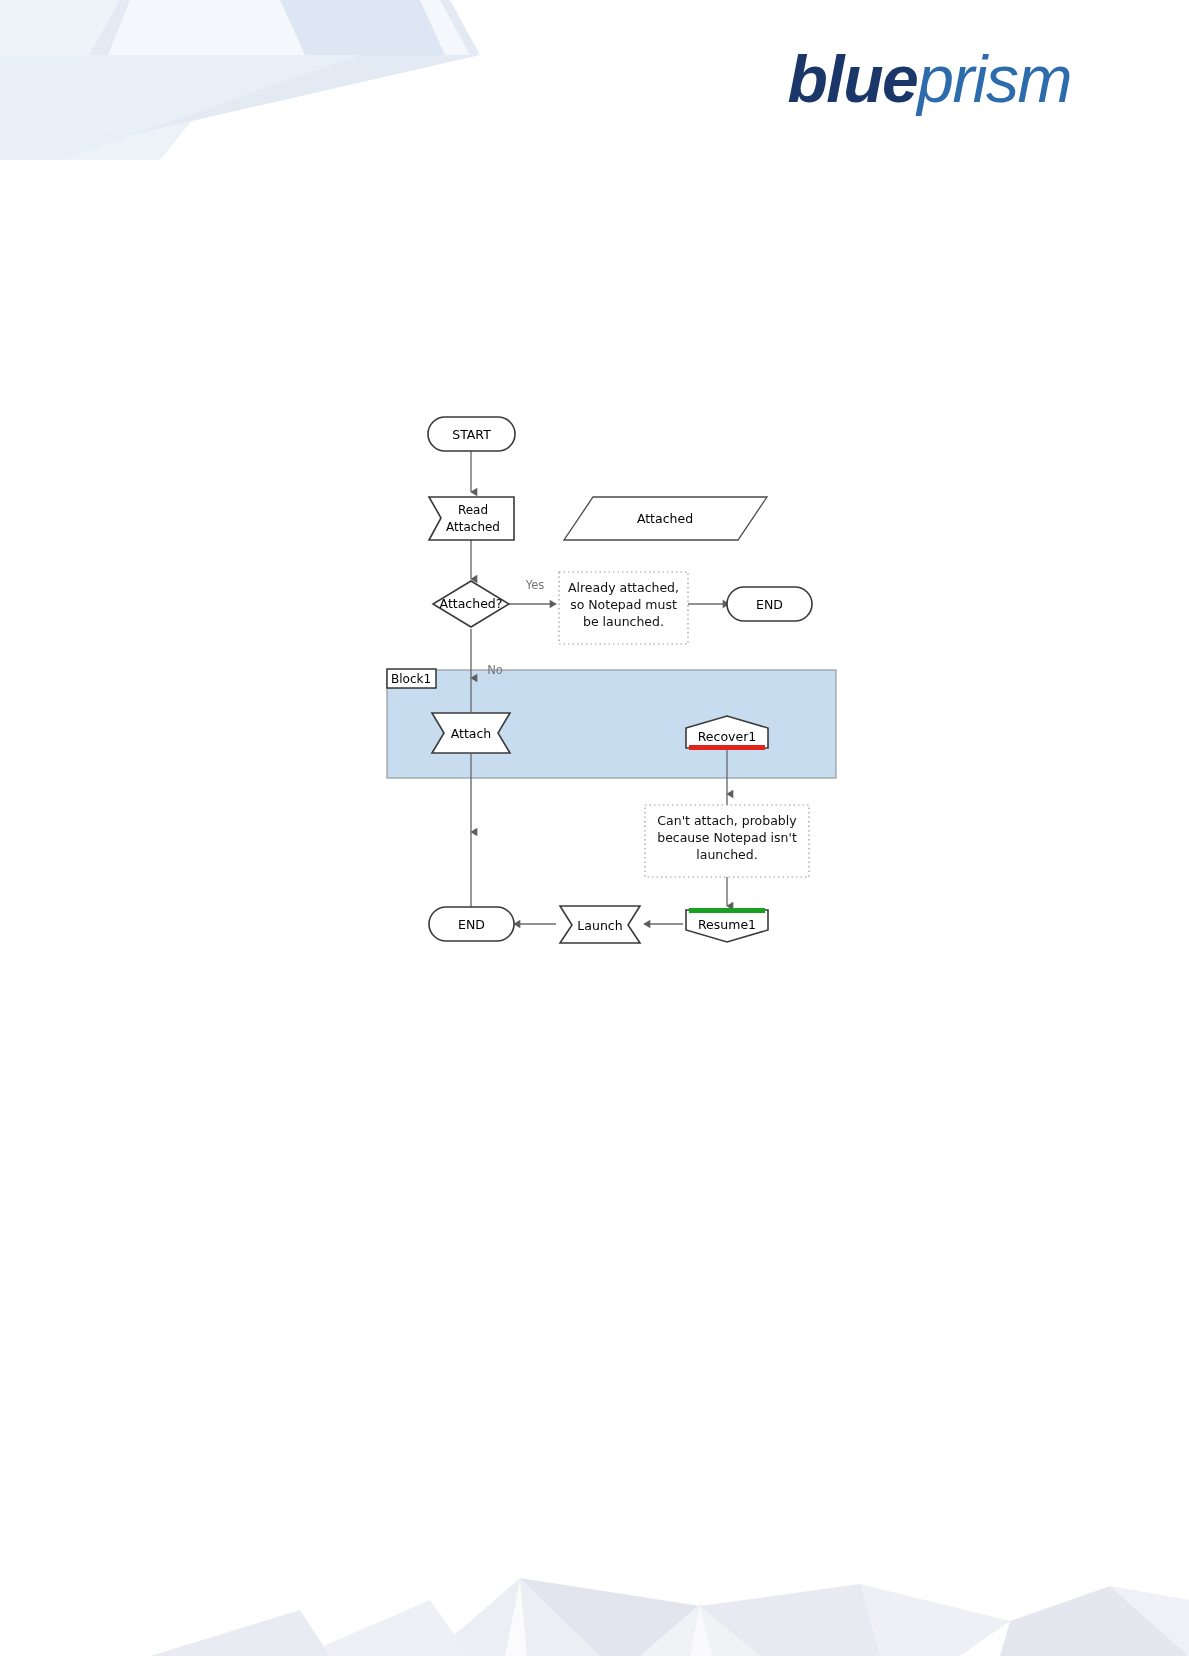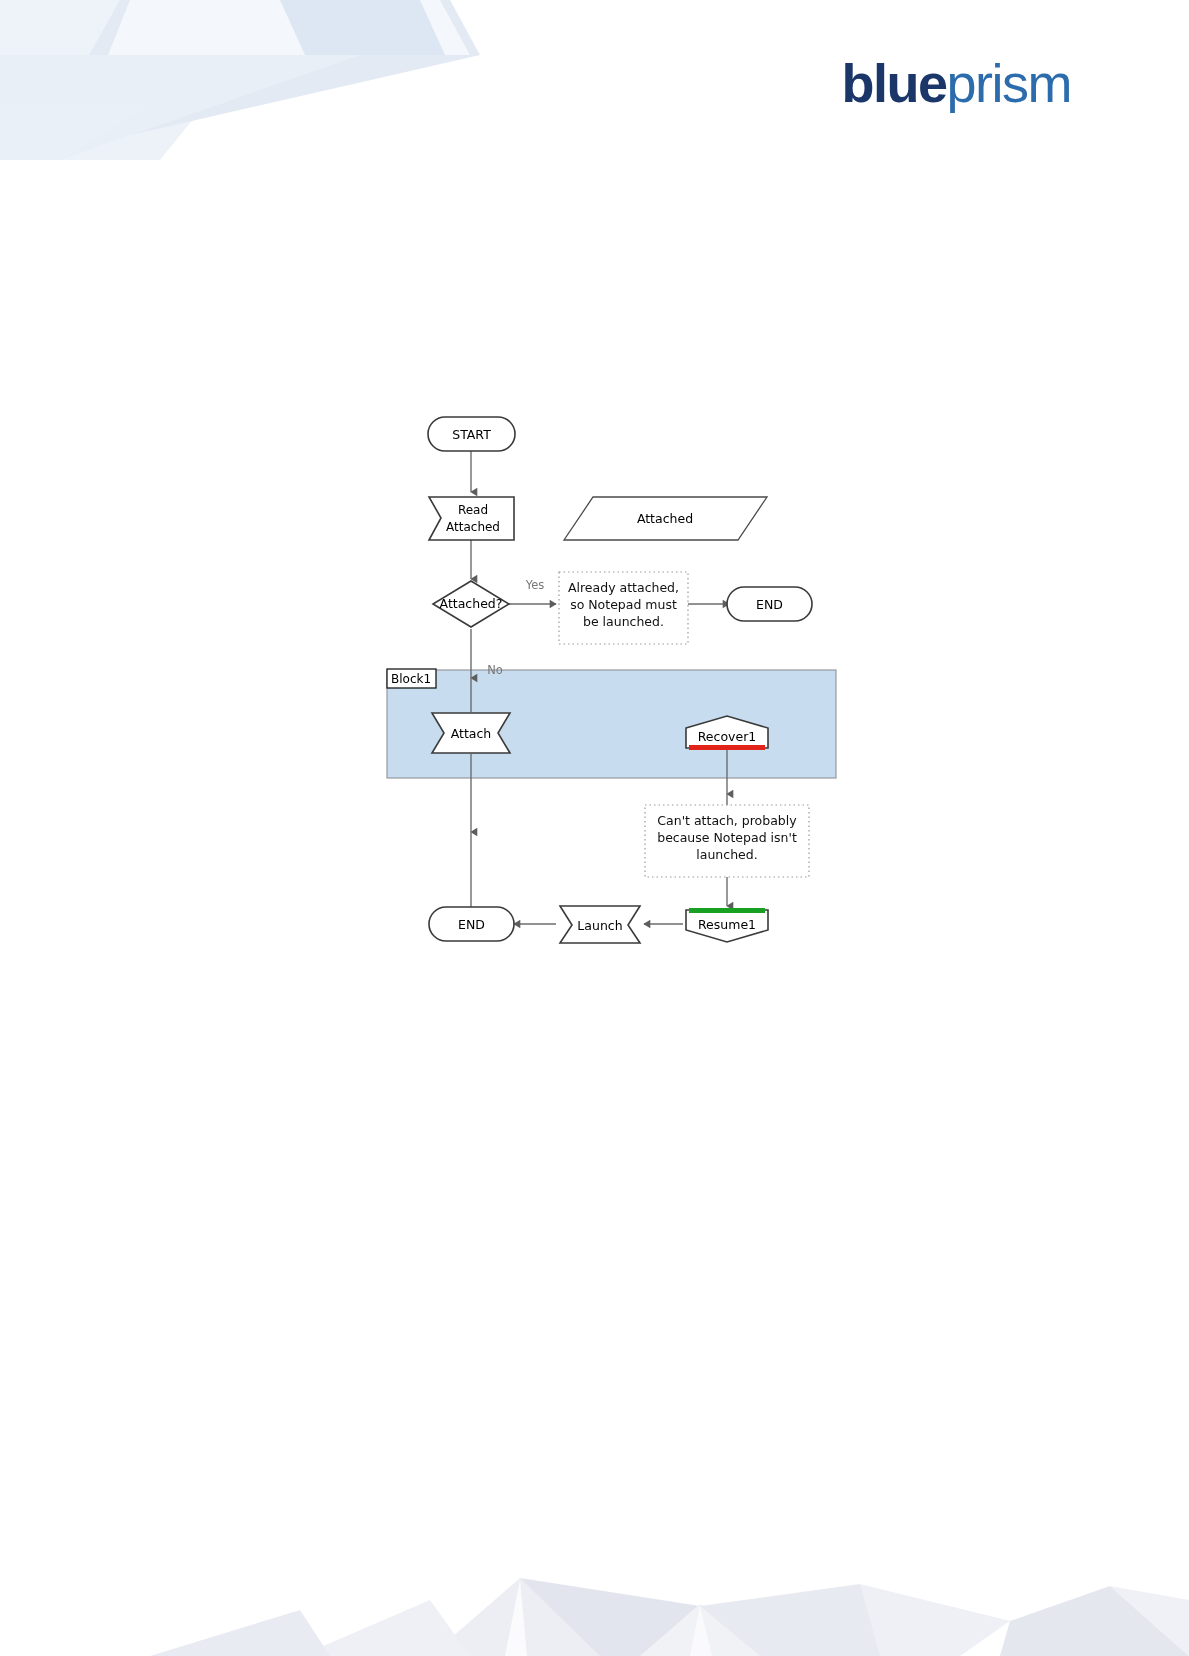--- a/index.html
+++ b/index.html
@@ -7,22 +7,22 @@
   body{
     width:1189px;height:1656px;
     background:#ffffff;
     font-family:"Liberation Sans", sans-serif;
     position:relative;overflow:hidden;
   }
   .page{position:absolute;inset:0;}
 
   
   .hdr-deco{position:absolute;left:0;top:0;width:500px;height:160px;}
-  .brand{position:absolute;top:56px;right:118px;
-         font-size:54px;line-height:1;letter-spacing:-1.5px;white-space:nowrap;}
+  .brand{position:absolute;top:46px;right:118px;
+         font-size:66px;line-height:1;letter-spacing:-1.5px;white-space:nowrap;font-style:italic;}
   .brand .b1{font-weight:bold;}
   .brand .b2{font-weight:normal;}
 
   
   .ftr-deco{position:absolute;left:0;bottom:0;width:1189px;height:90px;}
 
   
   .diagram{position:absolute;left:0;top:0;width:1189px;height:1656px;}
   .diagram svg{position:absolute;left:0;top:0;}
 

